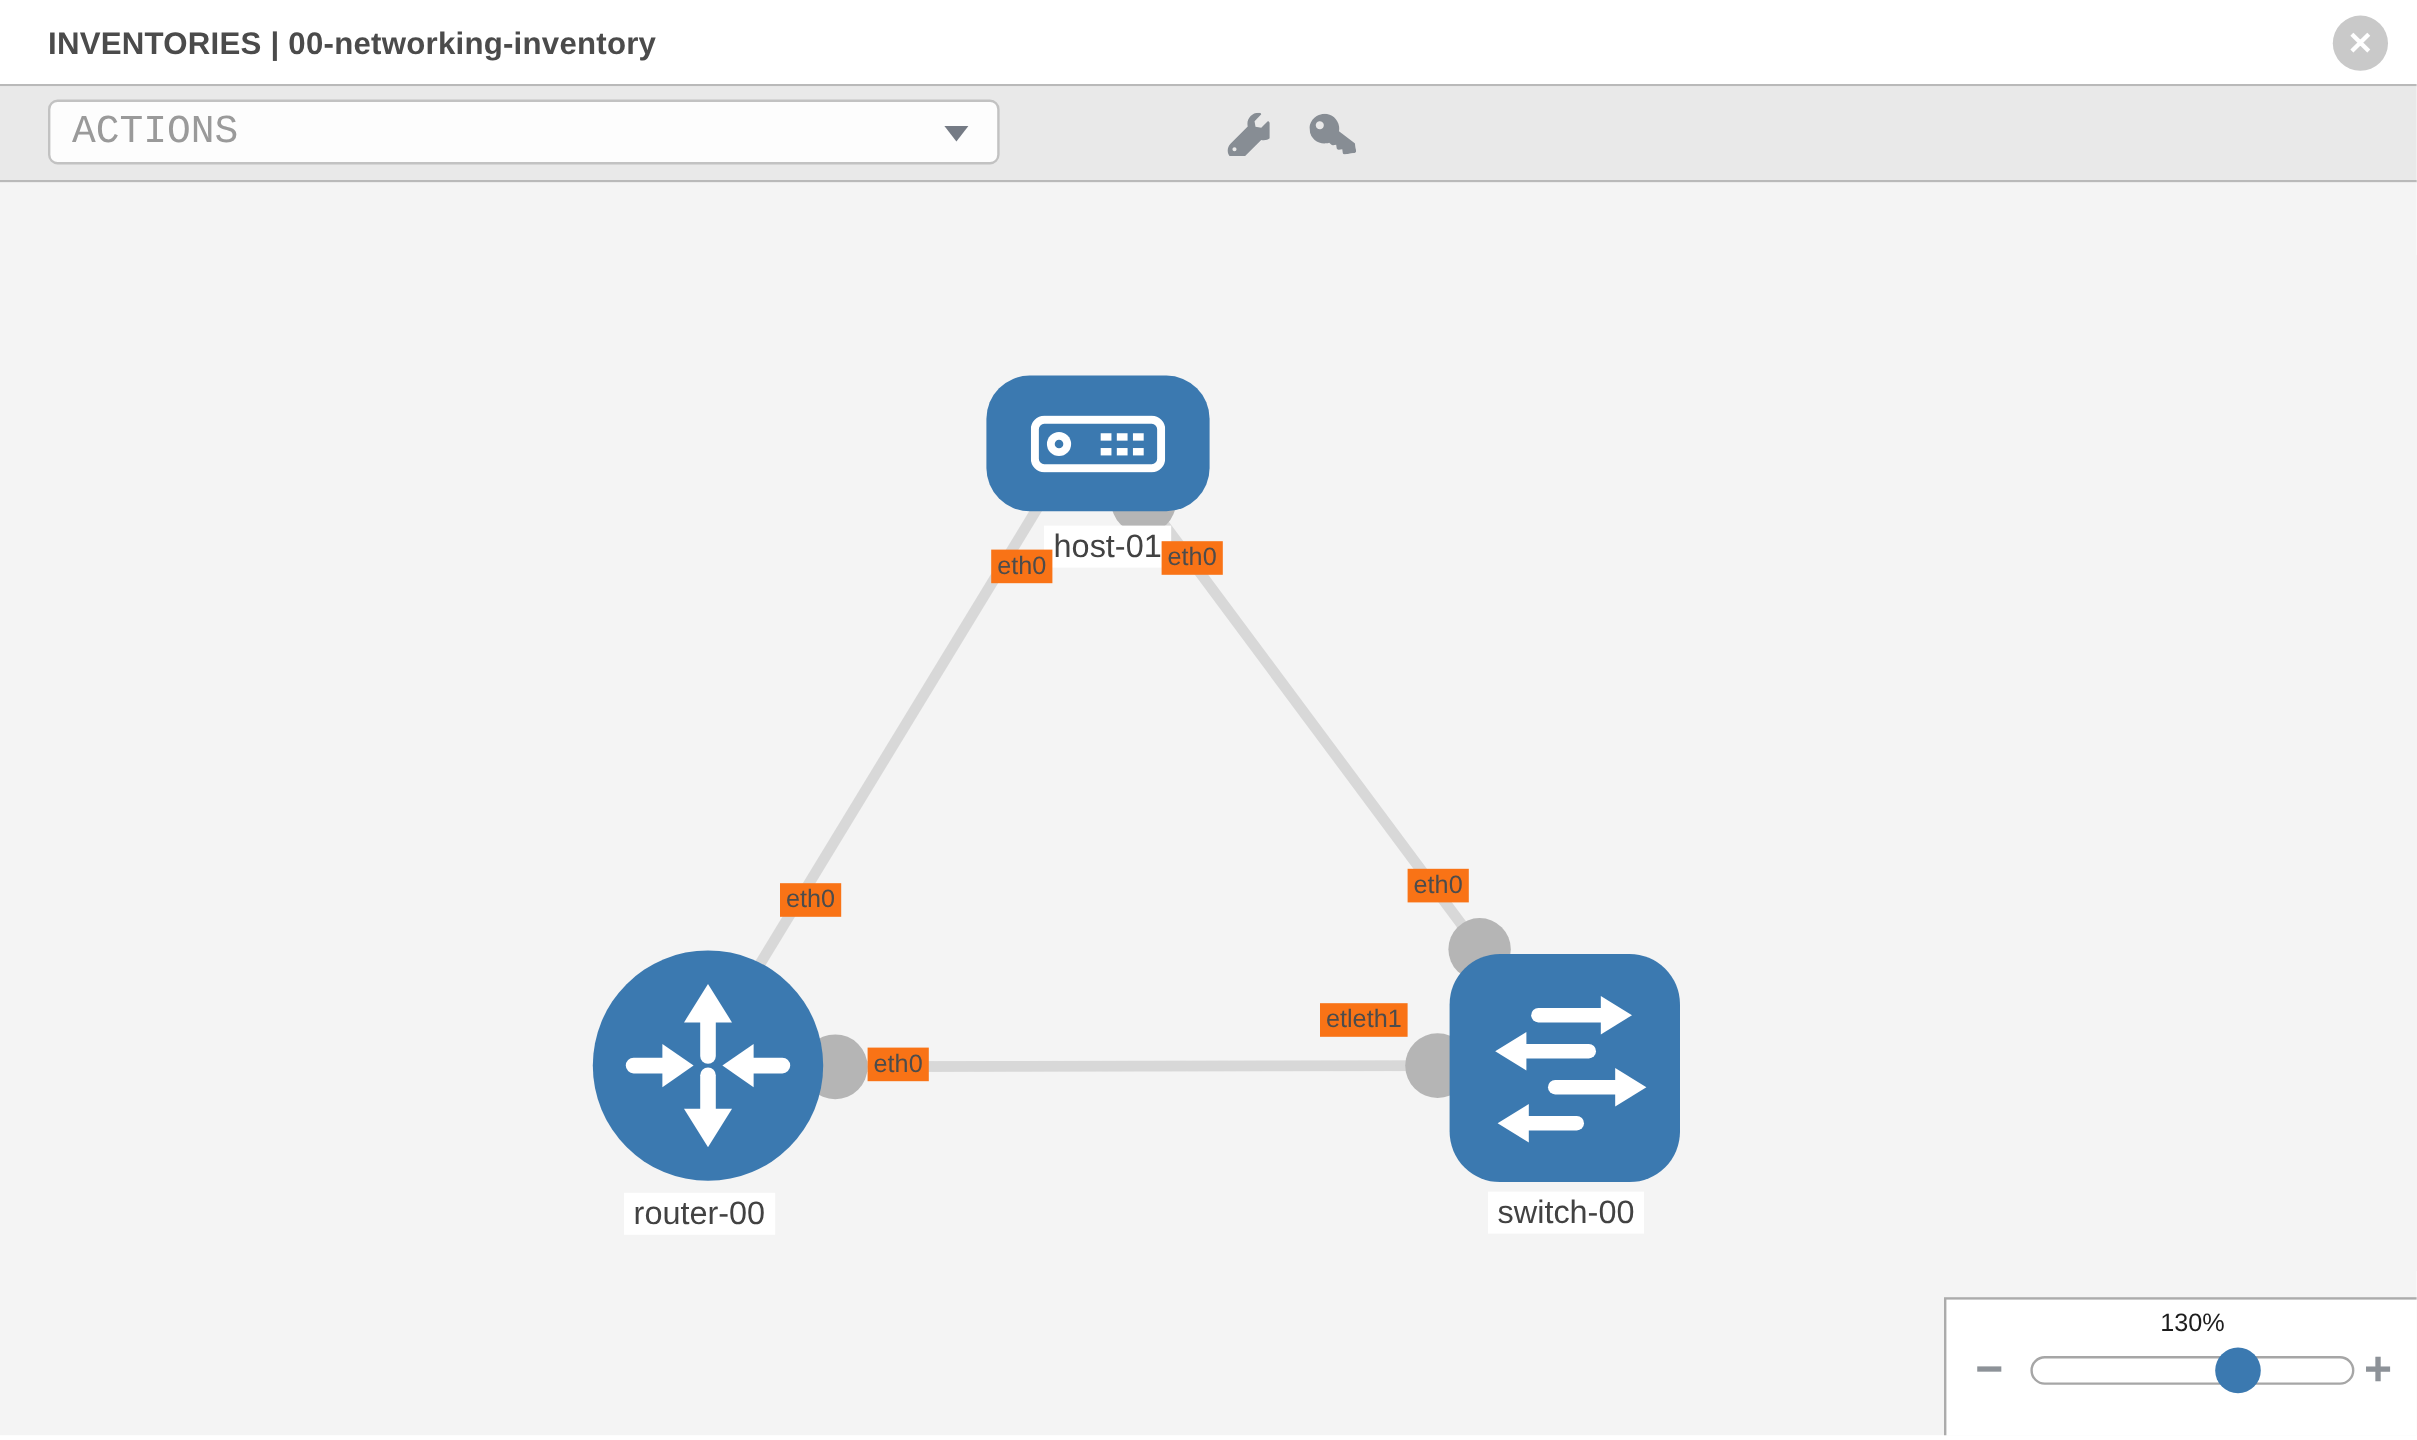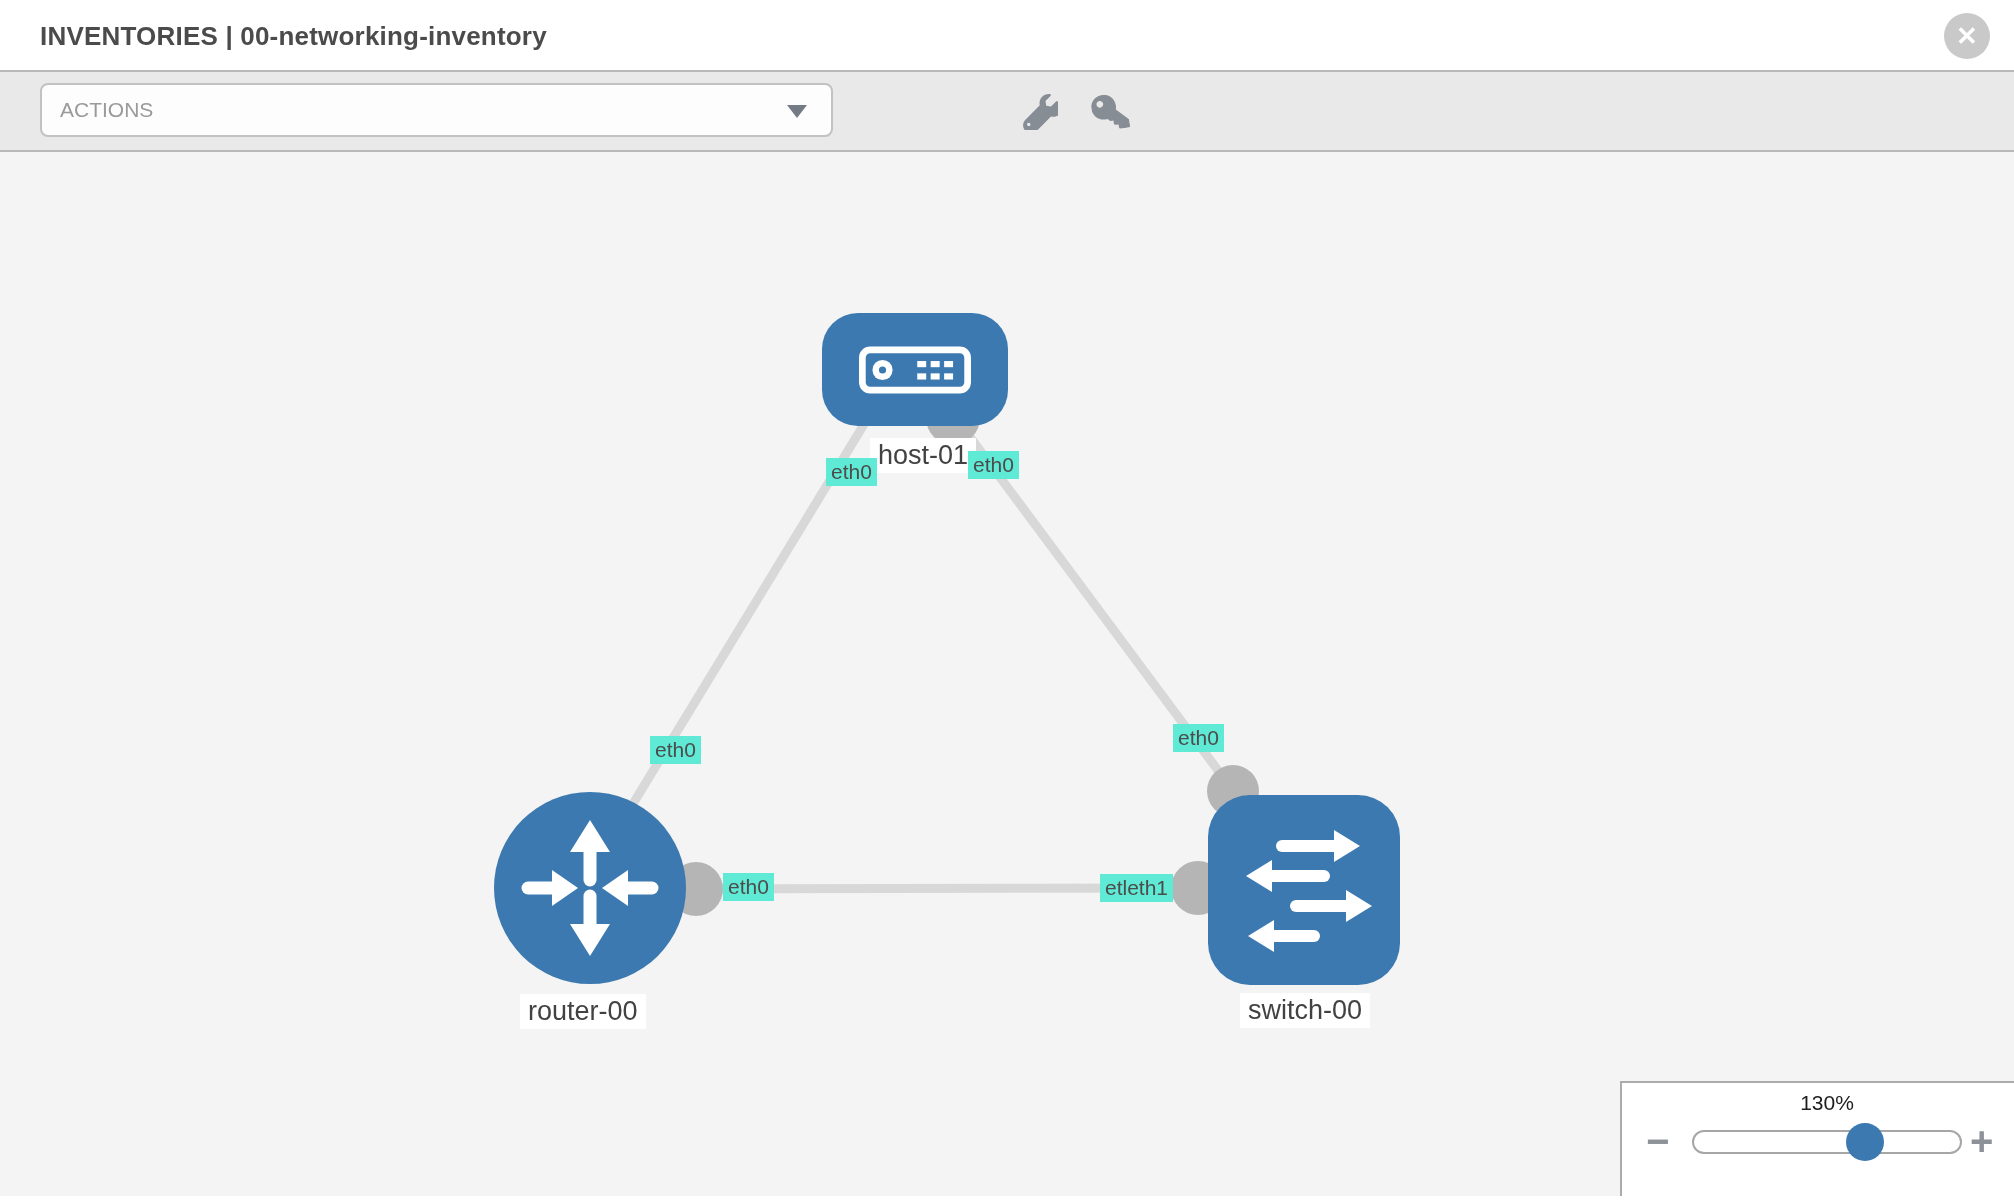--- a/index.html
+++ b/index.html
@@ -15,21 +15,21 @@
   .close-btn { position:absolute; left:1944px; top:13px; width:46px; height:46px;
                border-radius:50%; background:#c9c9c9; color:#ffffff;
                font-size:26px; font-weight:bold; text-align:center; line-height:46px;
                cursor:pointer; }
 
   
   .toolbar { position:relative; height:80px; background:#e9e9e9; border-bottom:2px solid #b9b9b9; }
   .select-box { position:absolute; top:11px; height:54px; background:#fdfdfd;
                 border:2px solid #c2c2c2; border-radius:8px; }
   .select-box .select-label { position:absolute; left:18px; top:0; line-height:50px;
-                              font-size:21px; color:#9a9a9a; }
+                              font-size:33px; color:#9a9a9a;font-family:Liberation Mono, monospace; }
   .caret { position:absolute; right:24px; top:20px; width:0; height:0;
            border-left:10px solid transparent; border-right:10px solid transparent;
            border-top:13px solid #757b85; }
   .actions-box { left:40px;  width:793px; }
   .search-box  { left:1140px; width:840px; }
 
   .tool-icon { position:absolute; top:22px; width:36px; height:36px; cursor:pointer; }
   .tool-icon svg { width:100%; height:100%; fill:#878d94; }
   .wrench { left:1022px; }
   .key    { left:1092px; }
@@ -45,28 +45,28 @@
   .node-host   { left:822px;  top:161px; width:186px; height:113px; border-radius:36px; }
   .node-router { left:494px;  top:640px; width:192px; height:192px; border-radius:50%; }
   .node-switch { left:1208px; top:643px; width:192px; height:190px; border-radius:42px; }
 
   .node-label { position:absolute; background:#ffffff; color:#424242;
                 font-size:27px; padding:2px 8px; white-space:nowrap; }
   .label-host   { left:870px;  top:286px; }
   .label-router { left:520px;  top:842px; }
   .label-switch { left:1240px; top:841px;text-align:center; }
 
-  .iface-label { position:absolute; background:#5eead4; color:#4c4c4c;
+  .iface-label { position:absolute; background:#f97316; color:#4c4c4c;
                  font-size:21px; padding:2px 5px; white-space:nowrap;text-align:right; }
   .if-host-left    { left:826px;  top:306px; }
   .if-host-right   { left:968px;  top:299px; }
   .if-upleft-link  { left:650px;  top:584px; }
   .if-upright-link { left:1173px; top:572px; }
   .if-bottom-left  { left:723px;  top:721px; }
-  .if-bottom-right { left:1100px; top:722px; }
+  .if-bottom-right { left:1100px; top:684px; }
 
   
   .zoom-panel { position:absolute; left:1620px; top:929px; width:400px; height:121px;
                 background:#ffffff; border:2px solid #ababab; }
   .zoom-level { position:absolute; left:70px; top:8px; width:270px; text-align:center;
                 font-size:21px; color:#1d1d1d; }
   .zoom-minus, .zoom-plus { position:absolute; top:30px; font-size:40px; font-weight:bold;
                             color:#8d9298; cursor:pointer; line-height:56px; }
   .zoom-minus { left:24px; }
   .zoom-plus  { left:348px; }

